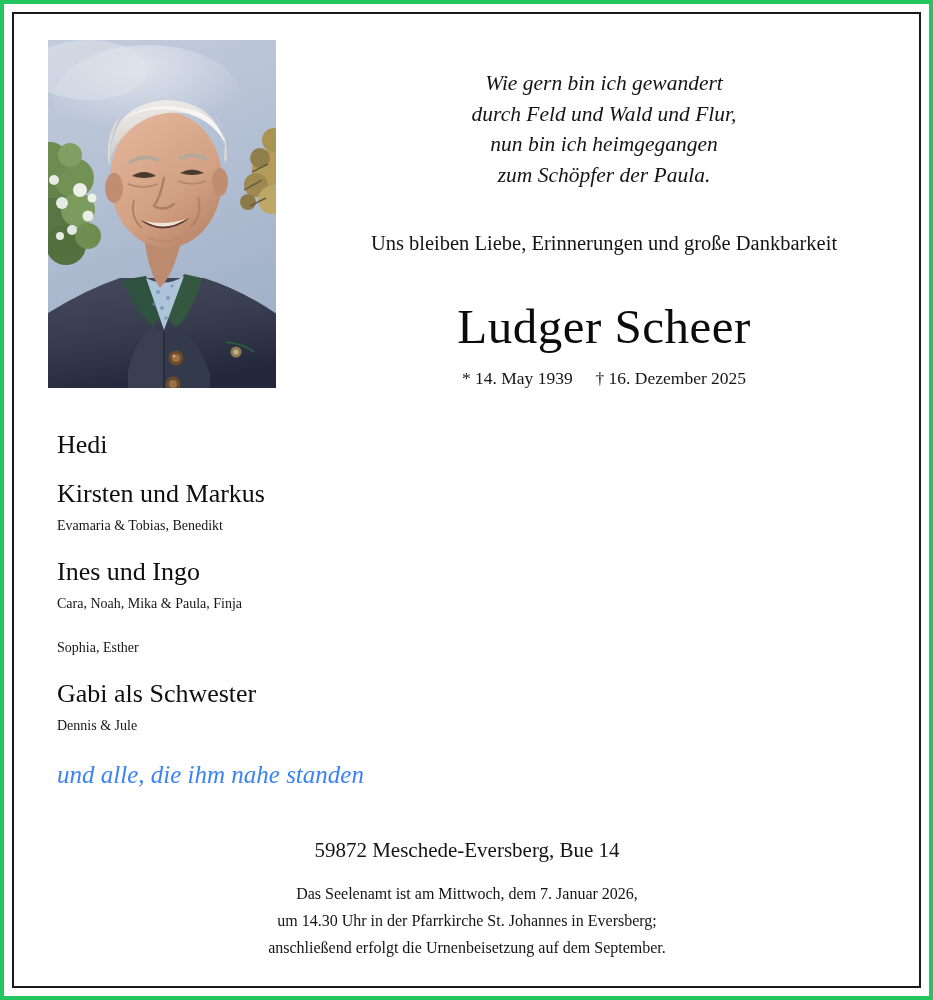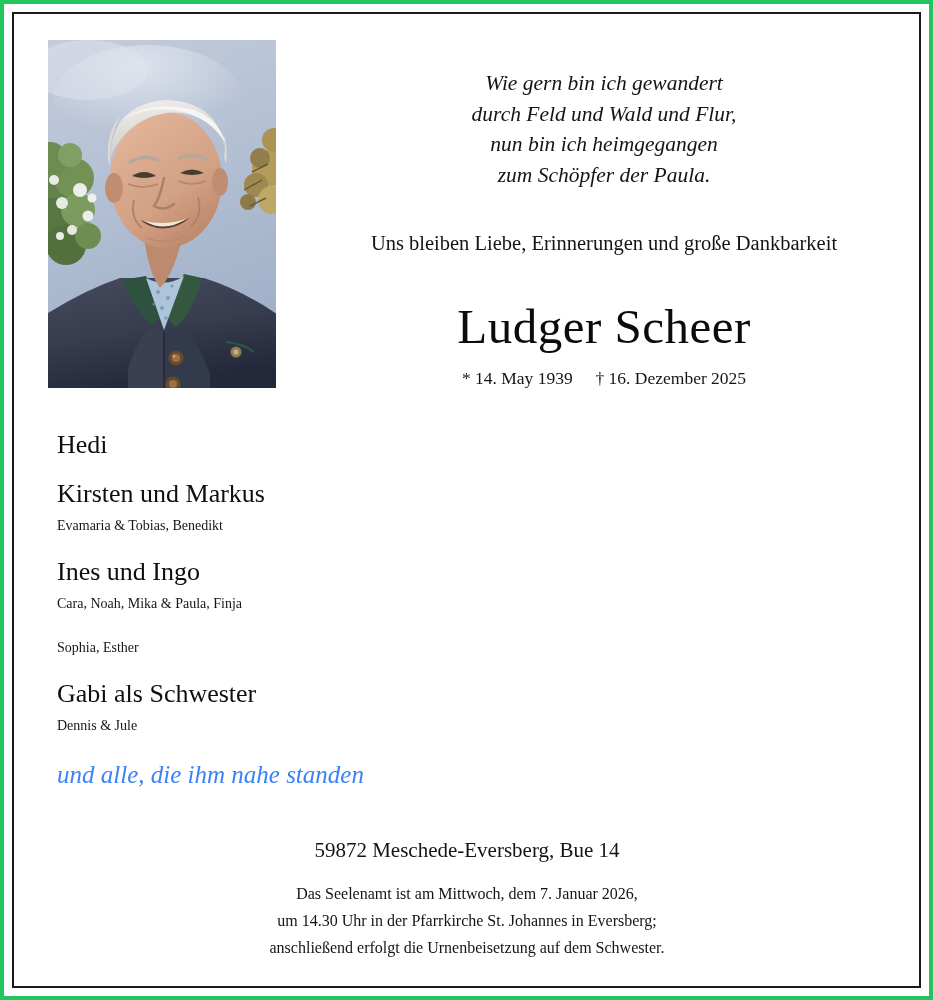--- a/index.html
+++ b/index.html
@@ -323,17 +323,17 @@
         <div class="group-secondary">Dennis &amp; Jule</div>
       </div>
       <div class="closing-line">und alle, die ihm nahe standen</div>
     </div>
 
     <div class="address">59872 Meschede-Eversberg, Bue 14</div>
 
     <div class="service">
       <div>Das Seelenamt ist am Mittwoch, dem 7. Januar 2026,</div>
       <div>um 14.30 Uhr in der Pfarrkirche St. Johannes in Eversberg;</div>
-      <div>anschließend erfolgt die Urnenbeisetzung auf dem Schwester.</div>
+      <div>anschließend erfolgt die Urnenbeisetzung auf dem September.</div>
     </div>
 
   </div>
 </div>
 
 </body></html>

